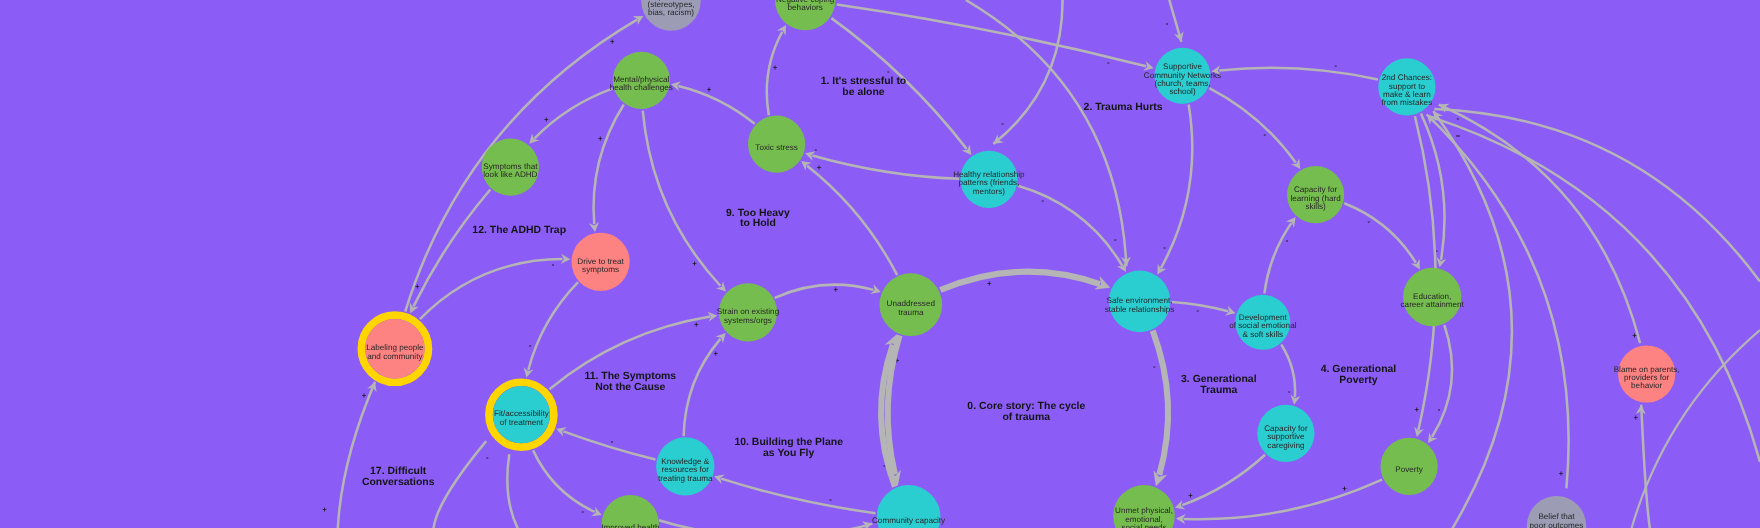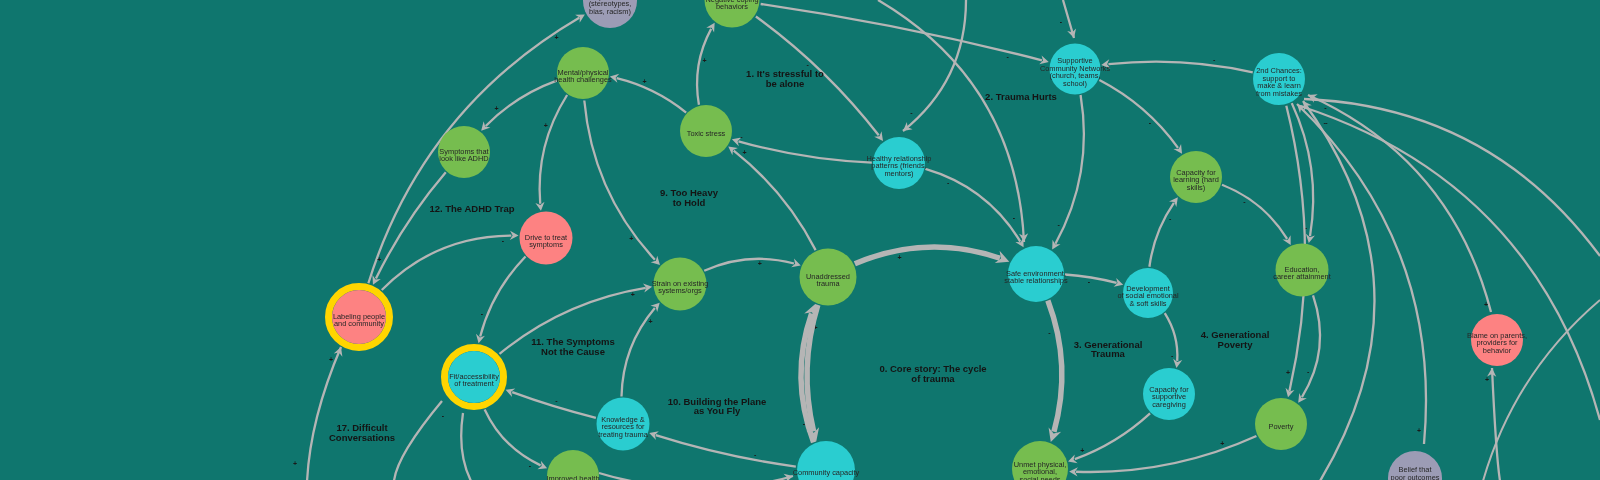--- a/index.html
+++ b/index.html
@@ -1,18 +1,18 @@
 <!DOCTYPE html>
 <html><head>
 <meta charset="utf-8">
 <style>
   html,body{margin:0;padding:0;}
   body{width:1600px;height:480px;overflow:hidden;background:#fcfcfa;
        font-family:"Liberation Sans", sans-serif;}
-  #stage{position:relative;width:1600px;height:480px;background:#0f766e;}
+  #stage{position:relative;width:1600px;height:480px;background:#8b5cf6;}
   svg#cld{position:absolute;left:0;top:0;width:1600px;height:480px;display:block;}
   .edge-path{fill:none;stroke:#b5b5b5;stroke-linecap:butt;}
   .arrow-head{fill:#b5b5b5;}
   .sign{font-family:"Liberation Sans",sans-serif;font-size:7px;fill:#1a1a1a;
         text-anchor:middle;dominant-baseline:middle;font-weight:700;}
   .node-circle{stroke:none;}
   .node-ring{fill:none;}
   .node-text{font-family:"Liberation Sans",sans-serif;font-size:7.4px;
              fill:#262626;text-anchor:middle;}
   .loop-label{font-family:"Liberation Sans",sans-serif;font-size:9.5px;

